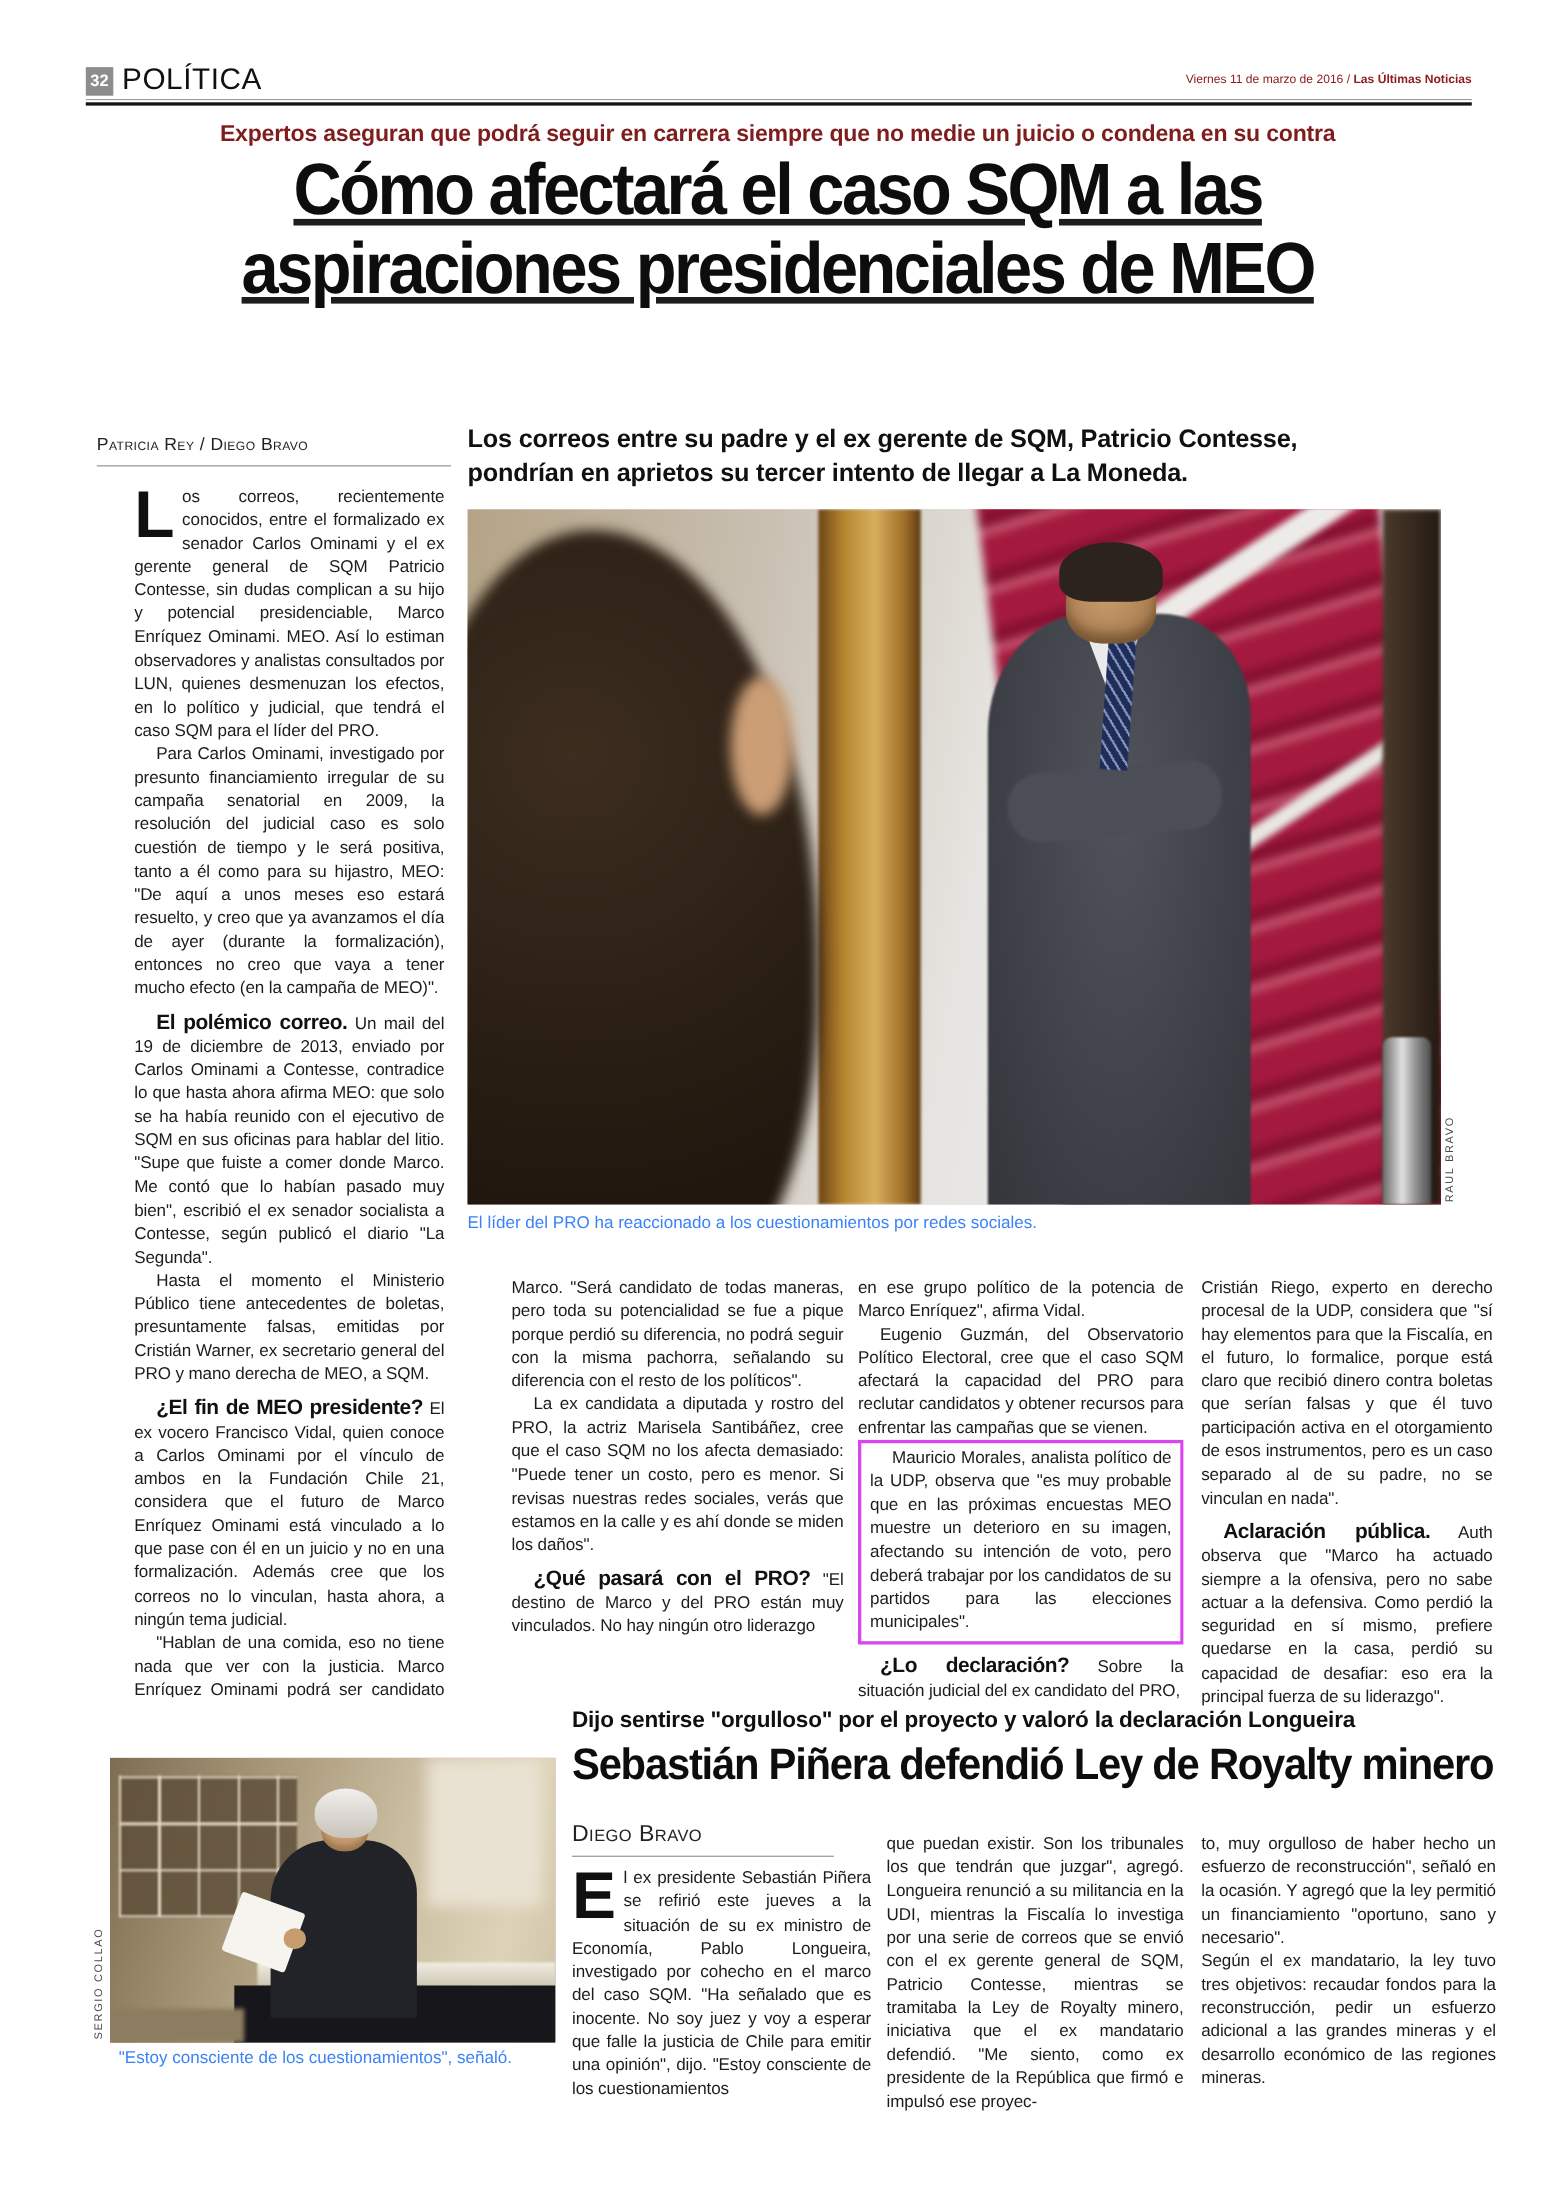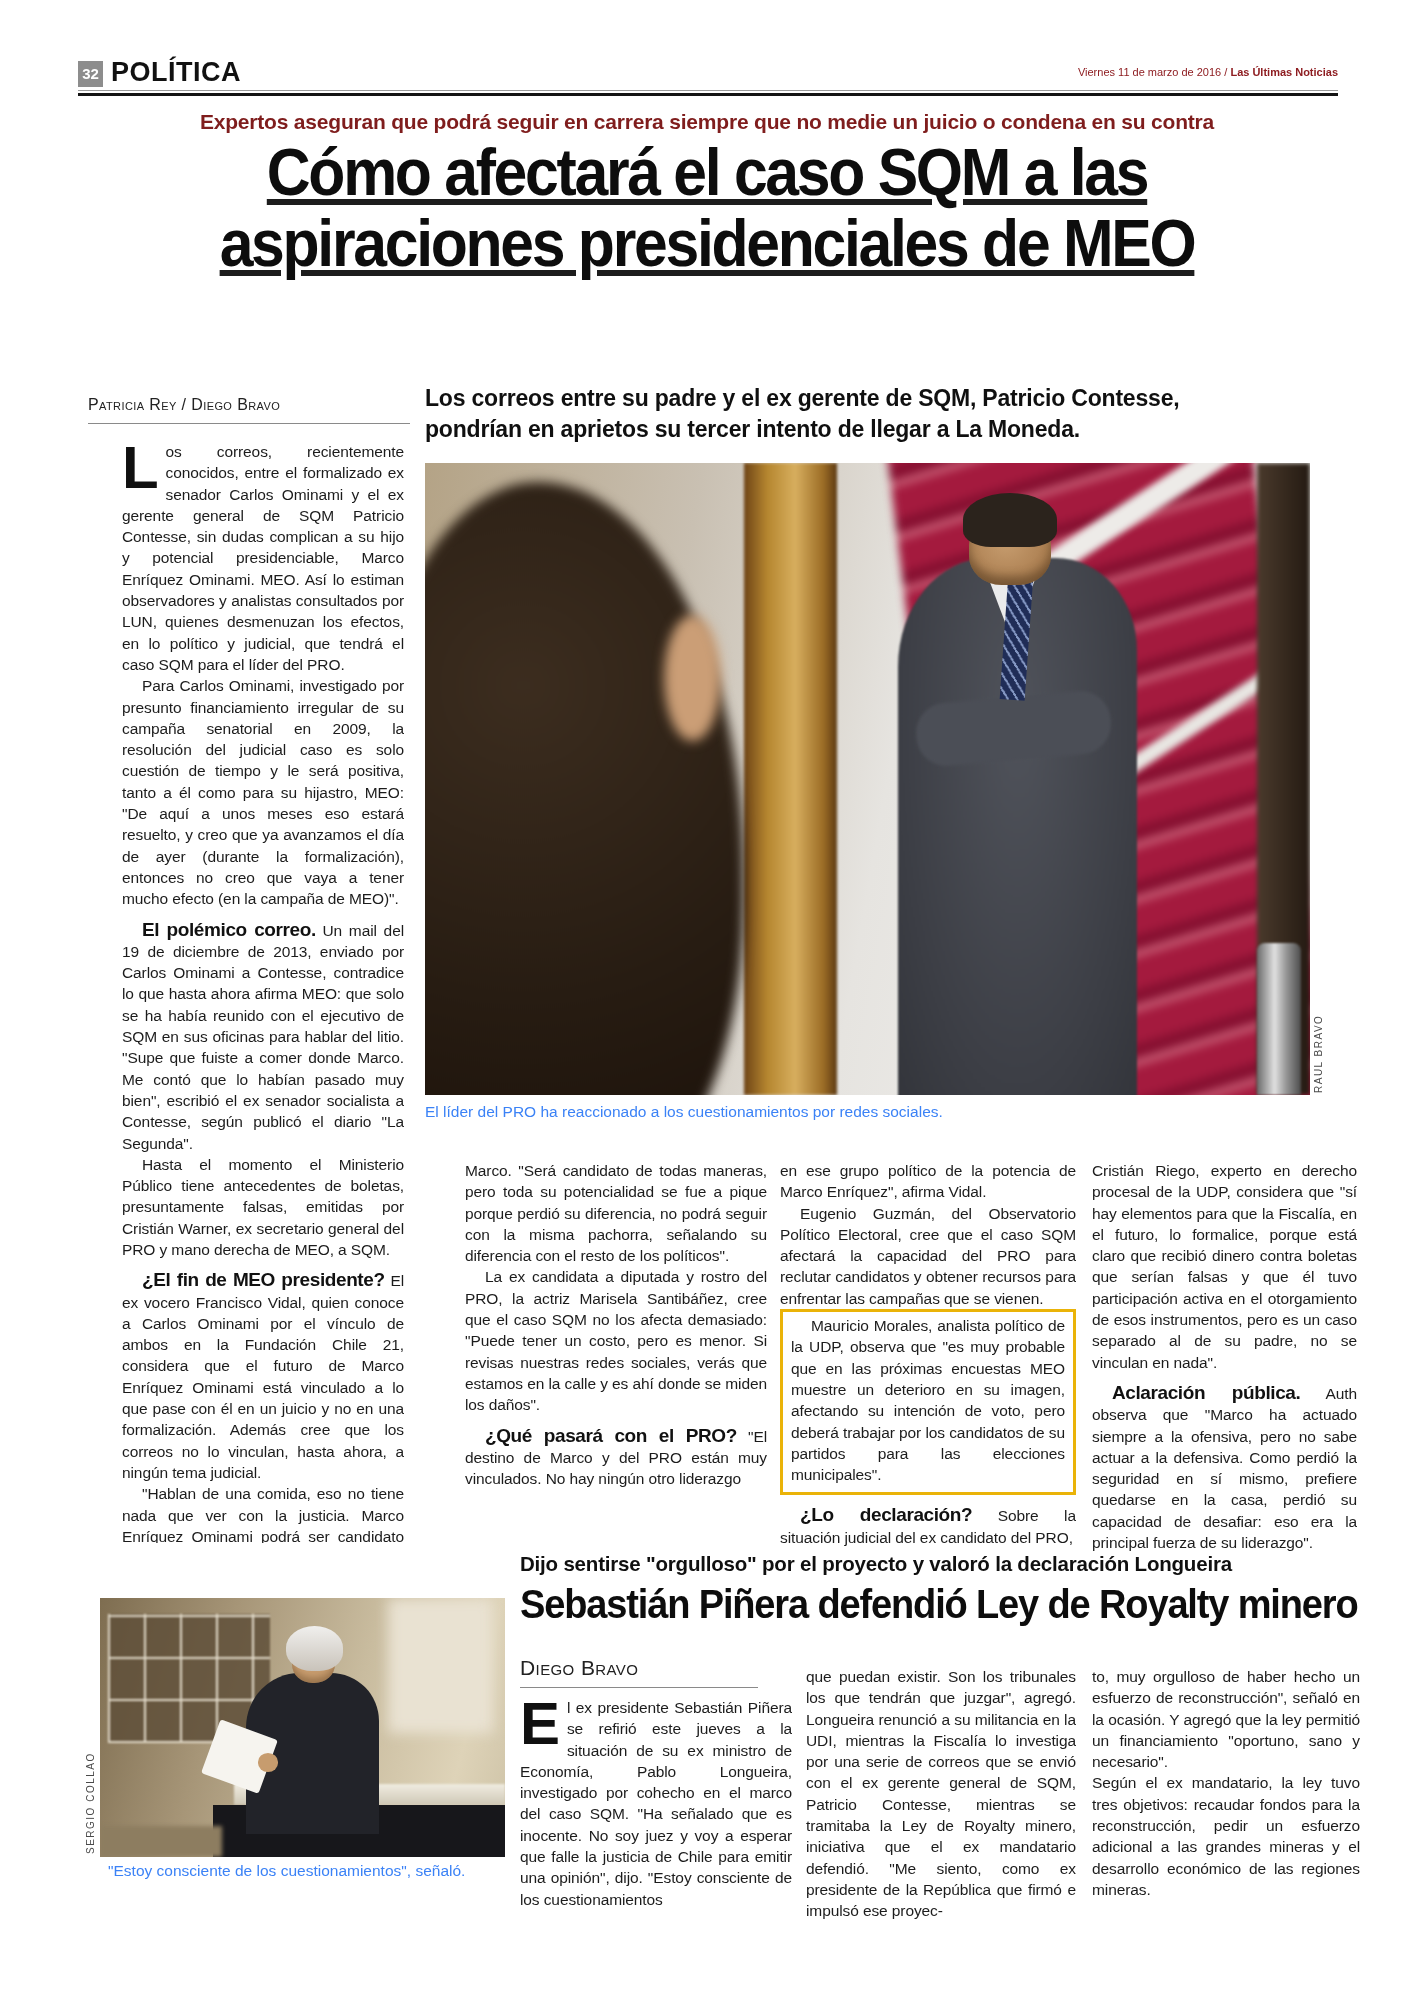--- a/index.html
+++ b/index.html
@@ -2,21 +2,21 @@
 <html><head>
 <meta charset="utf-8">
 <style>
   html,body{margin:0;padding:0;background:#efefef;}
   .page{position:relative;width:1414px;height:2000px;background:#ffffff;margin:0 auto;
         font-family:"Liberation Sans", sans-serif;color:#1d1d1d;overflow:hidden;}
 
   
   .pgnum{position:absolute;left:78px;top:61px;width:25px;height:26px;background:#8d8d8d;
          color:#fff;font-weight:bold;font-size:15px;text-align:center;line-height:26px;}
-  .section{position:absolute;left:111px;top:57px;font-size:27px;font-weight:bold;letter-spacing:.5px;color:#111;}
+  .section{position:absolute;left:111px;top:57px;font-size:27px;font-weight:normal;letter-spacing:.5px;color:#111;}
   .masthead{position:absolute;right:76px;top:66px;font-size:11px;color:#8e1d21;white-space:nowrap;}
   .masthead strong{font-weight:bold;color:#8e1d21;}
   .hdr-rule{position:absolute;left:78px;right:76px;top:90px;height:2px;
             border-top:1px solid #9a9a9a;border-bottom:3px solid #141414;}
 
   
   .a1-kicker{position:absolute;left:78px;width:1258px;top:110px;text-align:center;
              font-size:21px;font-weight:bold;letter-spacing:-.2px;color:#7f1d1d;}
   .a1-headline{position:absolute;left:78px;width:1258px;top:137px;text-align:center;text-decoration:underline;}
   .hl-line{font-size:66px;font-weight:bold;line-height:71px;letter-spacing:-2.5px;color:#0d0d0d;
@@ -31,21 +31,21 @@
            letter-spacing:-.1px;color:#1c1c1c;overflow:hidden;}
   .bodycol p{margin:0;text-indent:20px;}
   .bodycol p.ni,.bodycol p.dp{text-indent:0;}
   .bodycol p.sp{margin-top:9px;}
   .runhead{font-size:19px;font-weight:bold;letter-spacing:-.4px;color:#111;}
   .dropcap{float:left;font-size:60px;line-height:47px;font-weight:bold;margin:3px 7px 0 0;color:#101010;}
   .c1{left:122px;top:441px;width:282px;height:1102px;}
   .c2{left:465px;top:1160px;width:302px;height:402px;}
   .c3{left:780px;top:1160px;width:296px;height:402px;}
   .c4{left:1092px;top:1160px;width:265px;height:402px;}
-  .boxed{border:3px solid #eab308;padding:3px 8px 7px 8px;margin:5px -13px 9px -13px;}
+  .boxed{border:3px solid #d946ef;padding:3px 8px 7px 8px;margin:5px -13px 9px -13px;}
 
   
   .caption{position:absolute;font-size:15.5px;color:#3b82f6;}
   .cap1{left:425px;top:1103px;width:900px;}
   .cap2{left:108px;top:1862px;width:400px;}
   .vcredit{position:absolute;writing-mode:vertical-rl;transform:rotate(180deg);
            font-size:10px;color:#4a4a4a;letter-spacing:1.5px;white-space:nowrap;}
   .vc1{left:1313px;top:988px;height:105px;}
   .vc2{left:85px;top:1726px;height:128px;}
 

